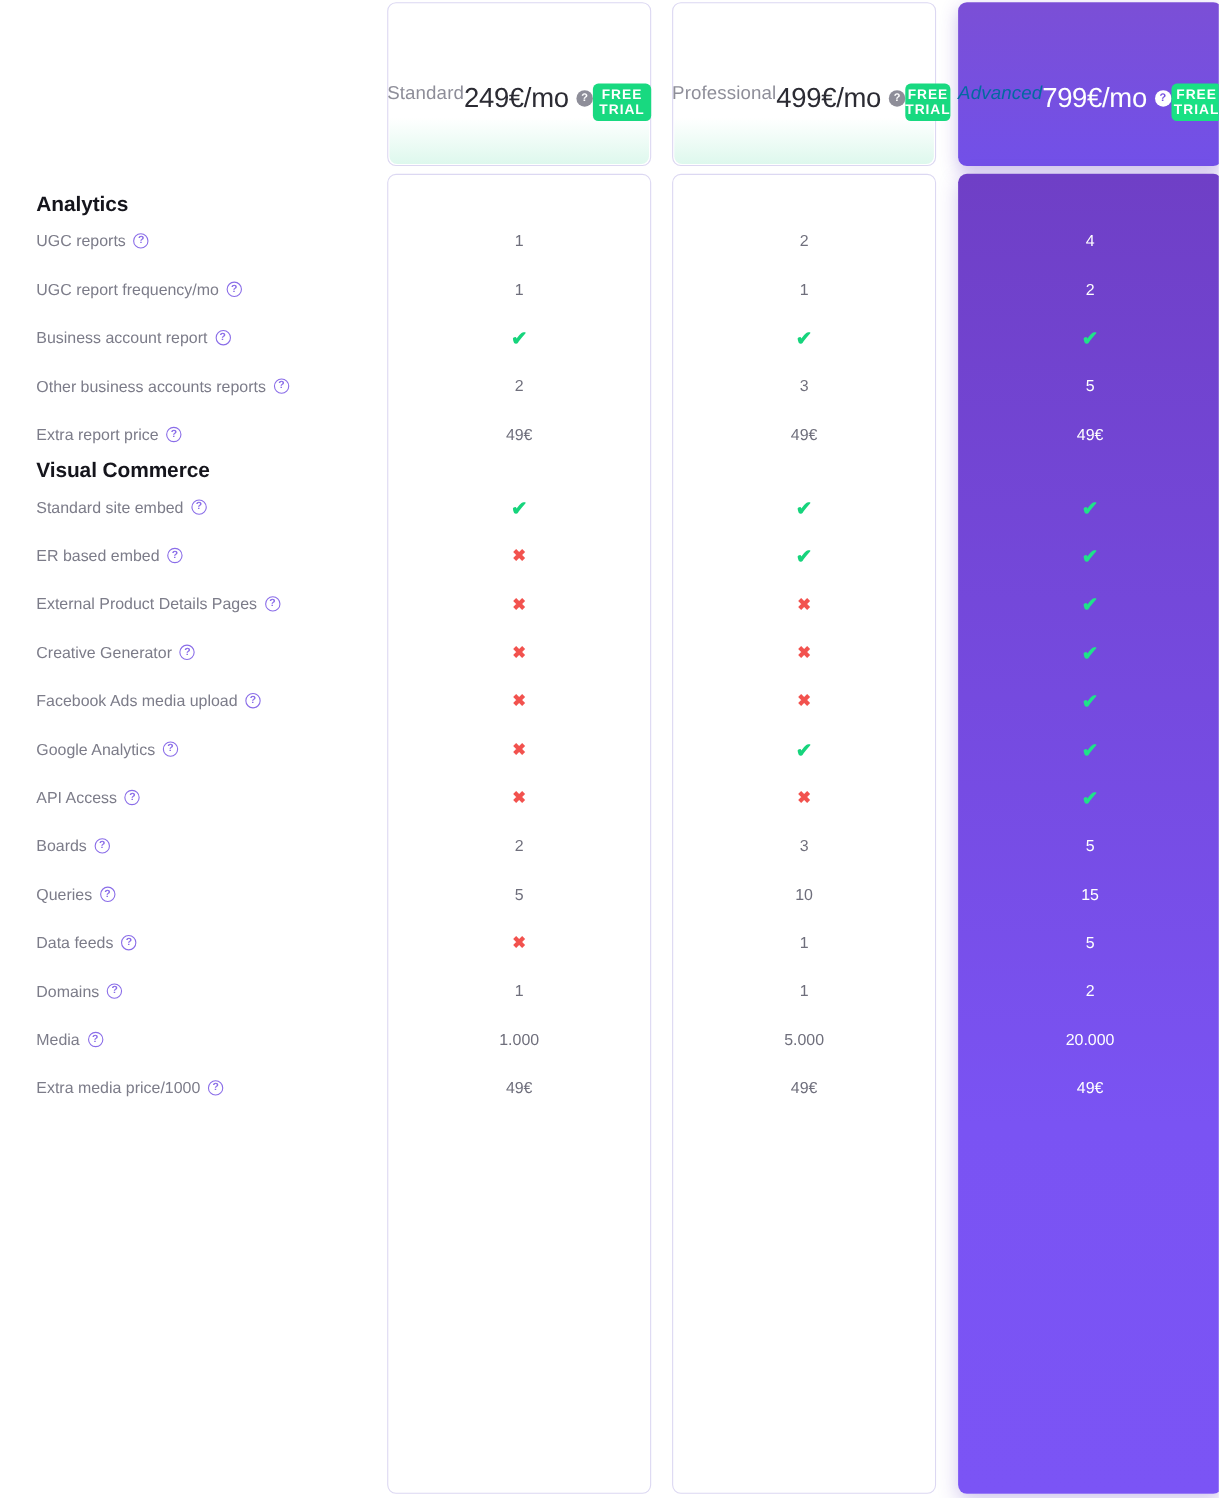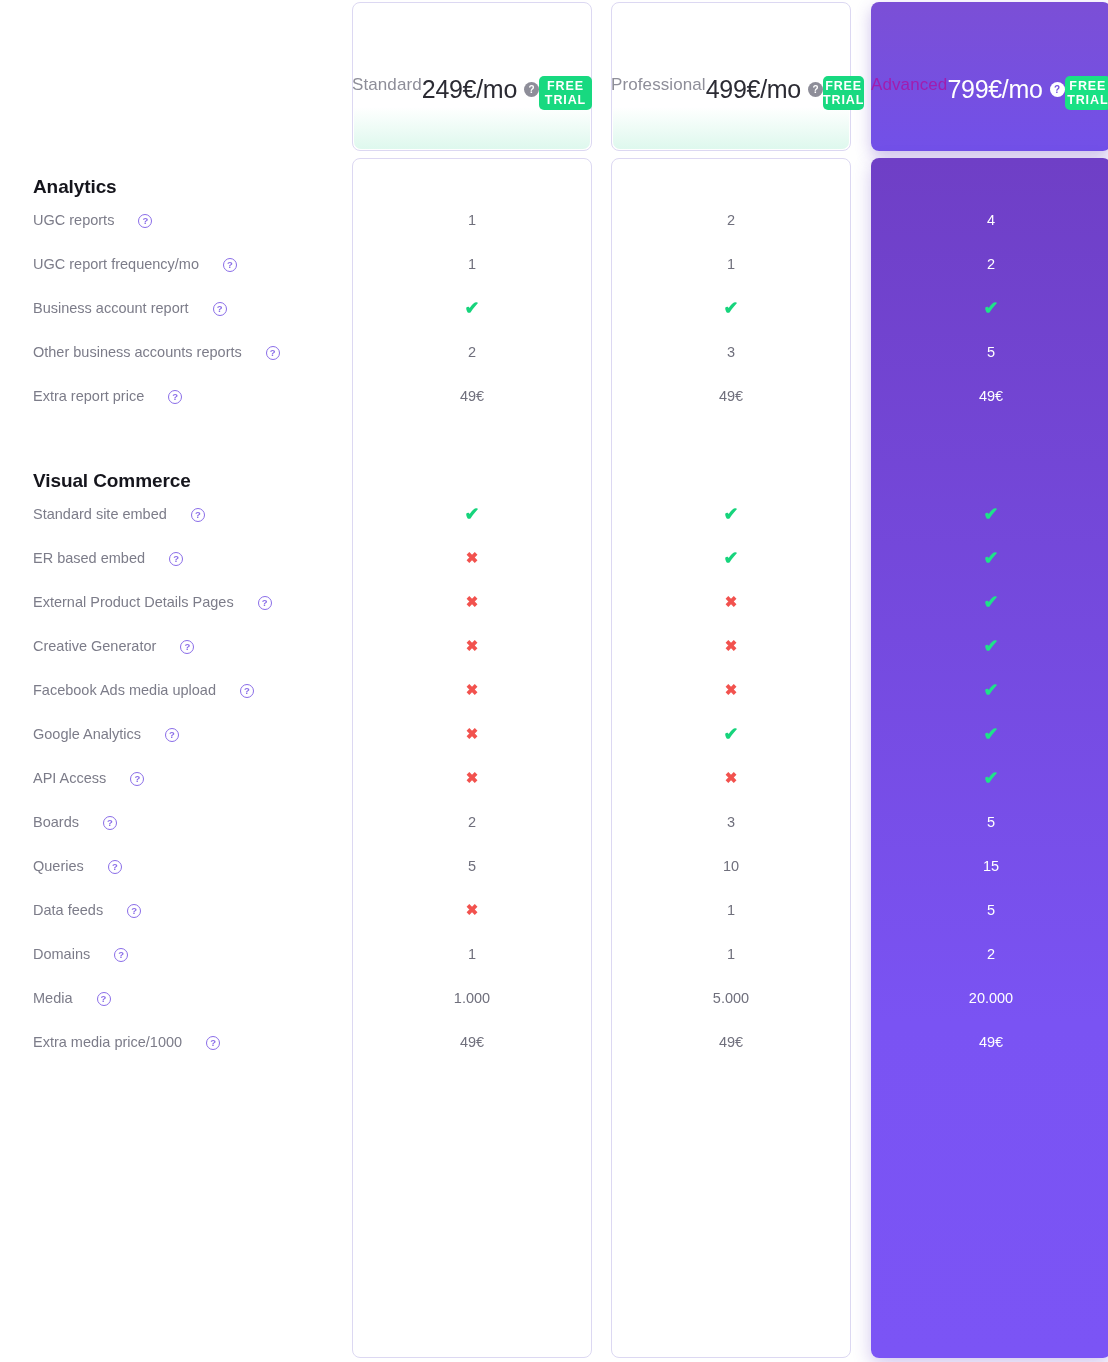--- a/index.html
+++ b/index.html
@@ -81,21 +81,21 @@
   .plan-head.c2 { left: 611px; }
   .plan-head.c3 { left: 871px; }
 
   .plan-name {
     font-size: 17px;
     color: #8e8e99;
     font-weight: 400;
     letter-spacing: 0.1px;
   }
   .featured .plan-name,
-  .plan-head.c3 .plan-name { color: #a21caf; }
+  .plan-head.c3 .plan-name { color: #0369a1; font-style: italic; }
 
   .plan-price-row {
     display: flex;
     align-items: center;
     gap: 7px;
     margin-top: 8px;
   }
   .plan-price {
     font-size: 25px;
     color: #2b2b33;
@@ -147,34 +147,34 @@
   }
 
   .section-title {
     font-size: 19px;
     font-weight: 700;
     color: #15151c;
     padding-left: 33px;
     letter-spacing: -0.1px;
   }
   .section-title.s0  { margin-top: 10px; }
-  .section-title.gap { margin-top: 52px; }
+  .section-title.gap { }
 
   .feature-row {
     position: relative;
     height: 44px;
   }
   .feature-row .label {
     position: absolute;
     left: 33px;
     top: 50%;
     transform: translateY(-50%);
     display: flex;
-    align-items: flex-end;
-    gap: 24px;
+    align-items: flex-start;
+    gap: 7px;
     font-size: 14.5px;
     color: #7c7c89;
     white-space: nowrap;
   }
 
   .help-icon {
     width: 14px;
     height: 14px;
     flex: 0 0 14px;
     border: 1.2px solid #8a6de8;

